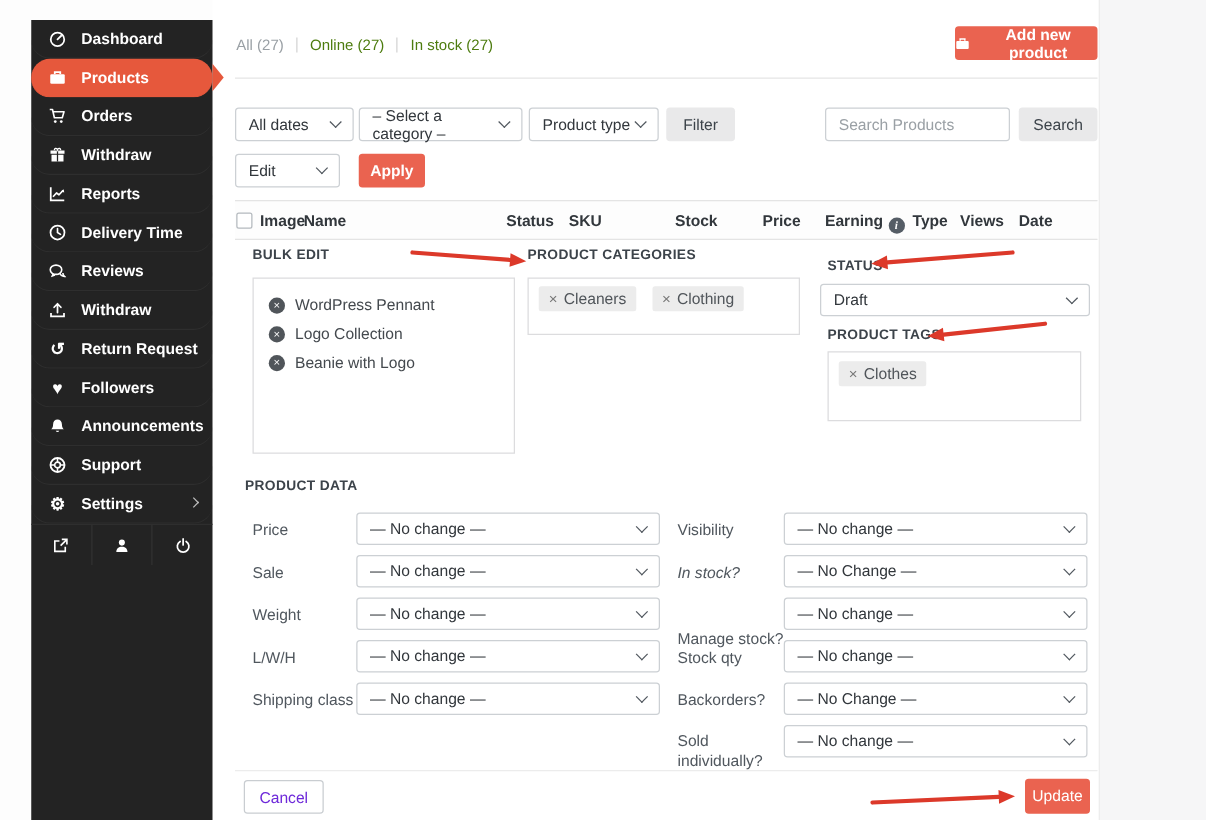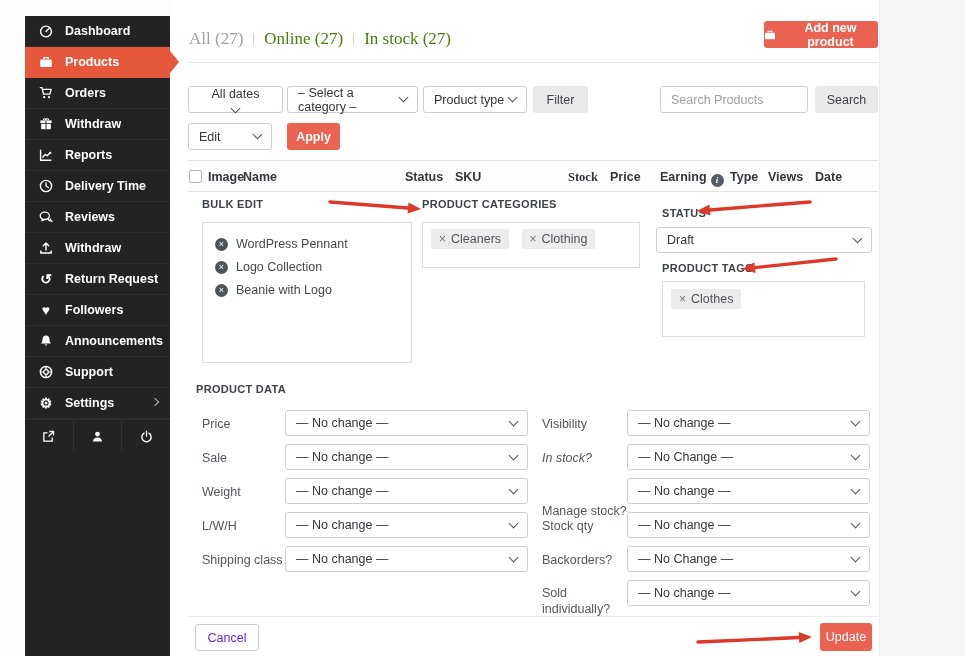--- a/index.html
+++ b/index.html
@@ -5,35 +5,35 @@
   * { margin:0; padding:0; box-sizing:border-box; }
   html,body { width:965px; height:656px; }
   body { font-family:"Liberation Sans", sans-serif; background:#fff; }
   .page { position:relative; width:965px; height:656px; background:#fdfdfd; overflow:hidden; }
   .content-bg { position:absolute; left:170px; top:0; width:709px; height:656px; background:#fff; }
   .right-gutter { position:absolute; left:879px; top:0; width:86px; height:656px; background:#f6f6f7; border-left:1px solid #ededed; }
 
   
   .sidebar { position:absolute; left:25px; top:16px; width:145px; height:640px; background:#232323; }
   .side-item { position:relative; display:flex; align-items:center; gap:11px; height:31px; padding-left:13px;
-               color:#fff; font-size:12.5px; font-weight:600; border-bottom:1px solid #2e2e2e; cursor:pointer; }
+               color:#fff; font-size:12.5px; font-weight:600; border-bottom:1px solid #2e2e2e; cursor:pointer;border-radius:15px; }
   .side-item.active { background:#e6583c; border-bottom-color:#e6583c; }
   .side-item.active::after { content:""; position:absolute; right:-9px; top:50%; transform:translateY(-50%);
                border-top:11px solid transparent; border-bottom:11px solid transparent; border-left:9px solid #e6583c; }
   .sicon { width:16px; height:15px; display:flex; align-items:center; justify-content:center; flex:0 0 16px; }
   .sicon svg { display:block; }
   .ticon { color:#fff; font-size:14px; line-height:14px; }
   .sub-chev { position:absolute; right:12px; top:50%; width:6px; height:6px; margin-top:-4px;
               border-top:1.6px solid #bdbdbd; border-right:1.6px solid #bdbdbd; transform:rotate(45deg); }
   .side-footer { display:flex; height:33px; border-top:1px solid #2e2e2e; }
   .sf-cell { flex:1; display:flex; align-items:center; justify-content:center; border-right:1px solid #323232; cursor:pointer; }
   .sf-cell:last-child { border-right:none; }
 
   
-  .tabs { position:absolute; left:189px; top:29px; display:flex; align-items:center; font-size:17px;font-family:Liberation Serif, serif; }
+  .tabs { position:absolute; left:189px; top:29px; display:flex; align-items:center; font-size:12px; }
   .tab { color:#4d7c0f; cursor:pointer; }
   .tab.muted { color:#9aa0a5; }
   .tab-sep { width:1px; height:12px; background:#d3d3d3; margin:0 10px; }
   .btn { display:flex; align-items:center; justify-content:center; border-radius:3px; font-size:12.5px; cursor:pointer; border:none; }
   .btn-orange { background:#ea6350; color:#fff; }
   .btn-gray { background:#e9e9ea; color:#3c434a; }
   .btn-outline { background:#fff; color:#6d28d9; border:1px solid #c9cdd1; }
   .add-btn { position:absolute; left:764px; top:21px; width:114px; height:27px; gap:7px; font-weight:600; }
   .divider { position:absolute; background:#e5e5e5; }
 
@@ -238,21 +238,21 @@
       <svg width="12" height="12" viewBox="0 0 14 14">
           <rect x="1.2" y="4.4" width="11.6" height="7.6" rx="1" fill="#fff"></rect>
           <path d="M4.8 4.2 V2.6 h4.4 v1.6" fill="none" stroke="#fff" stroke-width="1.4"></path>
         </svg>
     </span>
     <span>Add new product</span>
   </button>
 
   <div class="divider" style="left:188px; top:62px; width:690px; height:1px;"></div>
 
-  <div class="sel" style="left:188px; top:86px; width:95px;flex-direction:column;">
+  <div class="sel" style="left:188px; top:86px; width:95px;">
     <span>All dates</span>
       <span class="chev"></span>
   </div>
   <div class="sel" style="left:287px; top:86px; width:131px;">
     <span>– Select a category –</span>
       <span class="chev"></span>
   </div>
   <div class="sel" style="left:423px; top:86px; width:104px;">
     <span>Product type</span>
       <span class="chev"></span>
@@ -267,21 +267,21 @@
       <span class="chev"></span>
   </div>
   <button class="btn btn-orange" style="position:absolute; left:287px; top:123px; width:53px; height:27px; font-weight:600;">Apply</button>
 
   <div class="thead">
     <span class="cb"></span>
     <span class="th" style="left:20px;">Image</span>
     <span class="th" style="left:55px;">Name</span>
     <span class="th" style="left:217px;">Status</span>
     <span class="th" style="left:267px;">SKU</span>
-    <span class="th" style="left:380px;font-family:Liberation Serif, serif;">Stock</span>
+    <span class="th" style="left:352px;">Stock</span>
     <span class="th" style="left:422px;">Price</span>
     <span class="th" style="left:472px;"><span>Earning</span><span class="info-i">i</span></span>
     <span class="th" style="left:542px;">Type</span>
     <span class="th" style="left:580px;">Views</span>
     <span class="th" style="left:627px;">Date</span>
   </div>
 
   <span class="sec-label" style="left:202px; top:198px;">Bulk Edit</span>
   <div class="panel-box" style="left:202px; top:222px; width:210px; height:141px; padding:14px 12px;">
     <div class="bulk-item">

